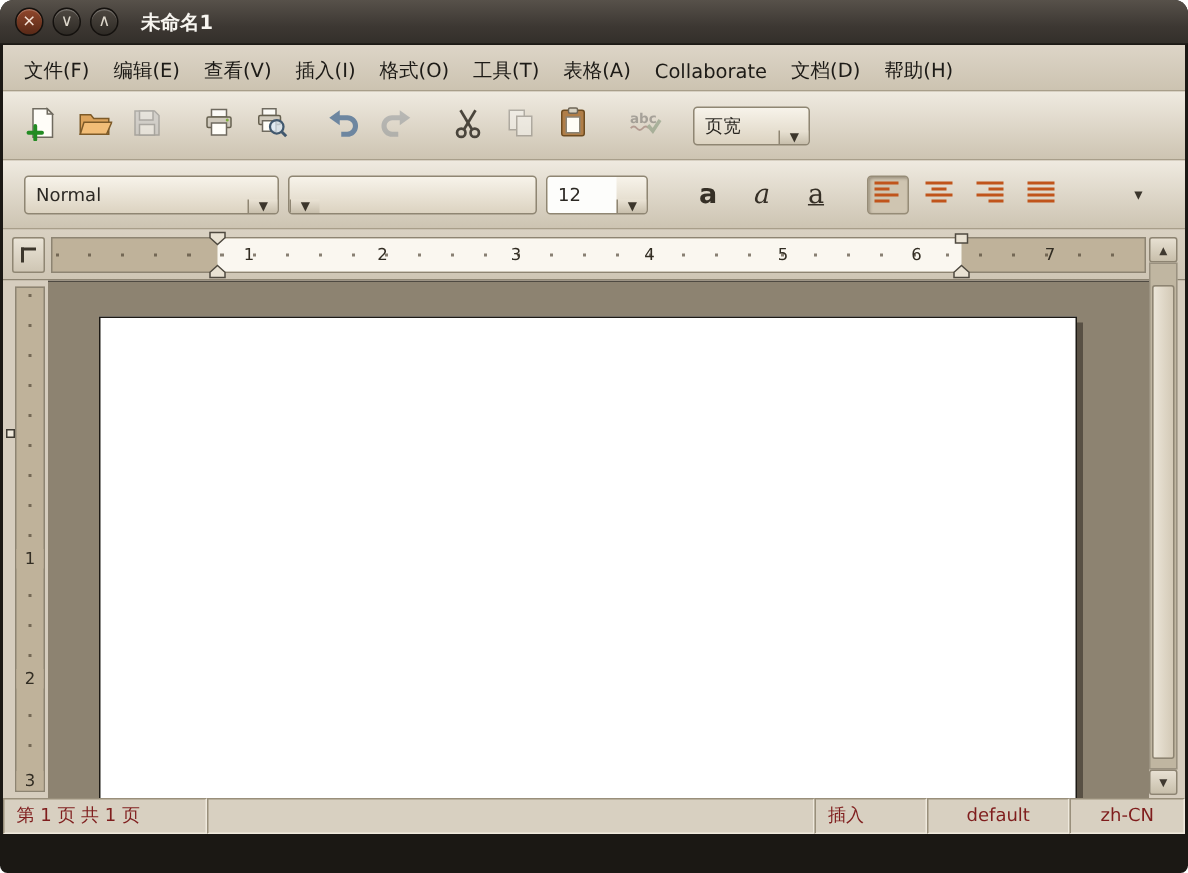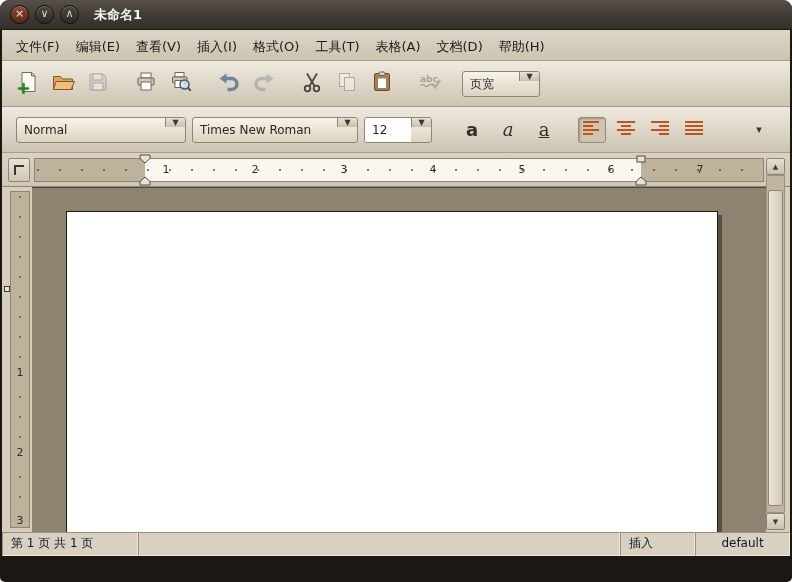--- a/index.html
+++ b/index.html
@@ -54,21 +54,21 @@
   .toolbar2 { height:46px; flex:0 0 46px; padding:0 14px; }
   .tbtn {
     width:32px; height:32px; margin-right:3px;
     display:flex; align-items:center; justify-content:center;
     border:1px solid transparent; border-radius:3px; background:transparent;
   }
   .tbtn.disabled { opacity:.42; filter:grayscale(65%); }
   .group-gap { width:13px; flex:0 0 13px; }
 
   .combo {
-    height:26px; display:flex; align-items:flex-start;
+    height:26px; display:flex; align-items:flex-end;
     border:1px solid #8f8673; border-radius:3px;
     background:linear-gradient(#f7f3ea,#dcd3c1); overflow:hidden;
   }
   .combo-text {
     flex:1; font-size:12px; padding:0 7px; line-height:24px;
     color:#2b2823; white-space:nowrap; overflow:hidden;
   }
   .combo.editable .combo-text { background:#fdfdfb; }
   .combo-btn {
     width:20px; flex:0 0 20px; border-left:1px solid #8f8673;
@@ -174,21 +174,21 @@
   .scroll-thumb {
     position:absolute; left:1px; top:14px; width:15px; height:316px;
     background:linear-gradient(to right,#ece6d9,#d3c9b6);
     border:1px solid #8d8472; border-radius:2px;
   }
 
   
   .statusbar { height:24px; flex:0 0 24px; display:flex; background:#d6cdbe; font-size:12px; }
   .status-cell {
     border:1px solid; border-color:#998f7b #efe9dd #efe9dd #998f7b;
-    background:#d8d0c1; padding:0 8px; line-height:21px; color:#0f172a;
+    background:#d8d0c1; padding:0 8px; line-height:21px; color:#7f1d1d;
     white-space:nowrap; overflow:hidden;
   }
   .status-page { width:136px; flex:0 0 136px; }
   .status-spacer { flex:1; }
   .status-insert { width:75px; flex:0 0 75px; text-align:left; }
   .status-style { width:95px; flex:0 0 95px;text-align:center; }
   .status-lang { width:77px; flex:0 0 77px; text-align:center; }
 </style>
 </head>
 <body>
@@ -205,20 +205,21 @@
   <div class="content">
 
     <div class="menubar">
       <span class="menu-item">文件(F)</span>
       <span class="menu-item">编辑(E)</span>
       <span class="menu-item">查看(V)</span>
       <span class="menu-item">插入(I)</span>
       <span class="menu-item">格式(O)</span>
       <span class="menu-item">工具(T)</span>
       <span class="menu-item">表格(A)</span>
+      <span class="menu-item">Collaborate</span>
       <span class="menu-item">文档(D)</span>
       <span class="menu-item">帮助(H)</span>
     </div>
 
     <div class="toolbar toolbar1">
 
       <div class="tbtn">
         <span>
           <svg width="24" height="24" viewBox="0 0 24 24">
             <path d="M6 2.5h9.5l3.5 3.5v15.5H6z" fill="#fffdf8" stroke="#6f6a5f"></path>
@@ -354,21 +355,20 @@
     <div class="toolbar toolbar2">
 
       <div class="combo" style="width:170px; margin-right:6px;">
         <span class="combo-text">Normal</span>
         <span class="combo-btn">
           <span>▼</span>
         </span>
       </div>
 
       <div class="combo" style="width:166px; margin-right:6px;">
-        <span class="combo-text">Times New Roman</span>
         <span class="combo-btn">
           <span>▼</span>
         </span>
       </div>
 
       <div class="combo editable" style="width:68px; margin-right:25px;">
         <span class="combo-text">12</span>
         <span class="combo-btn">
           <span>▼</span>
         </span>
@@ -458,20 +458,21 @@
       <div class="viewport">
         <div class="page"></div>
       </div>
     </div>
 
     <div class="statusbar">
       <div class="status-cell status-page">第 1 页 共 1 页</div>
       <div class="status-cell status-spacer"></div>
       <div class="status-cell status-insert">插入</div>
       <div class="status-cell status-style">default</div>
+      <div class="status-cell status-lang">zh-CN</div>
     </div>
 
     <div class="scrollbar">
       <div class="scroll-btn up">
         <span>▲</span>
       </div>
       <div class="scroll-track">
         <div class="scroll-thumb"></div>
       </div>
       <div class="scroll-btn down">

